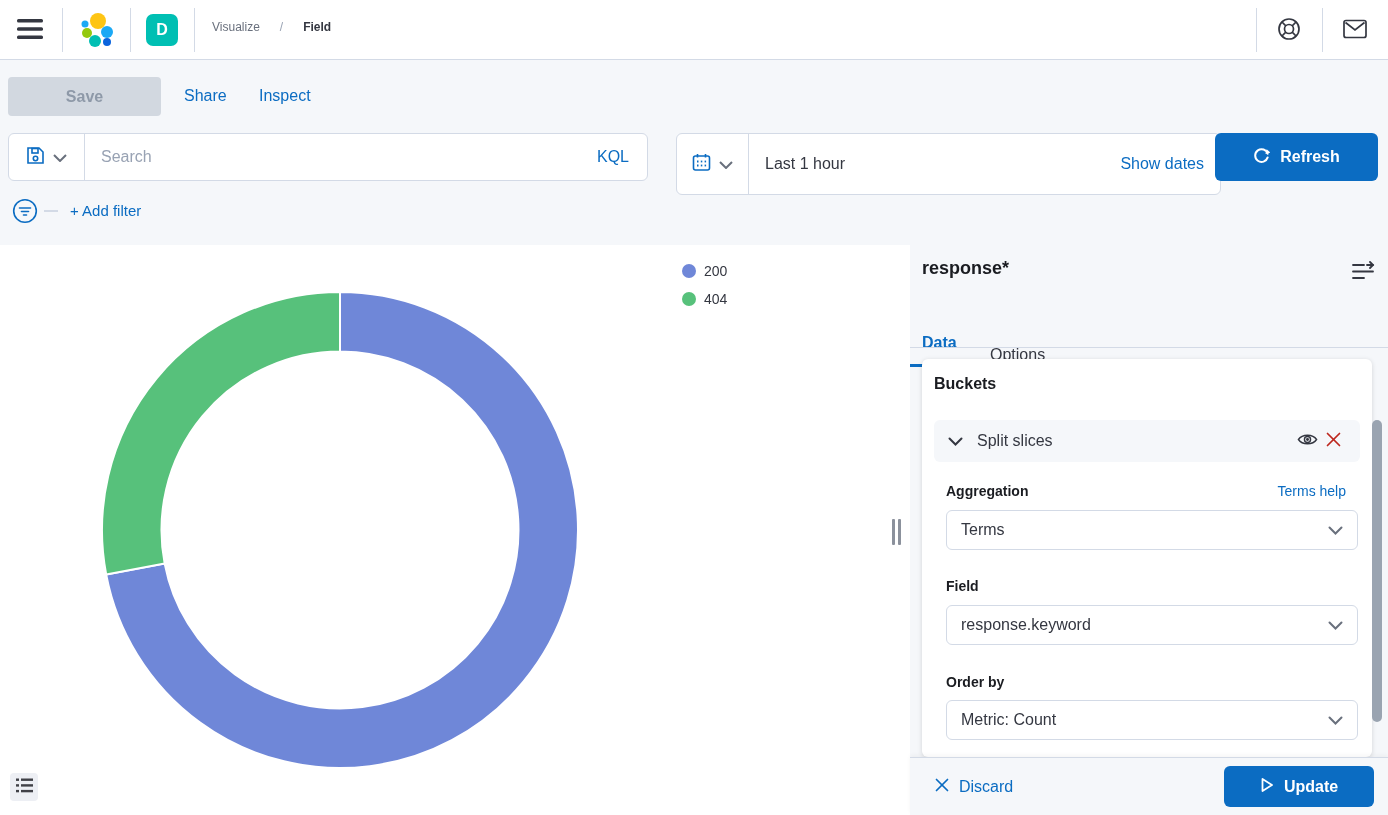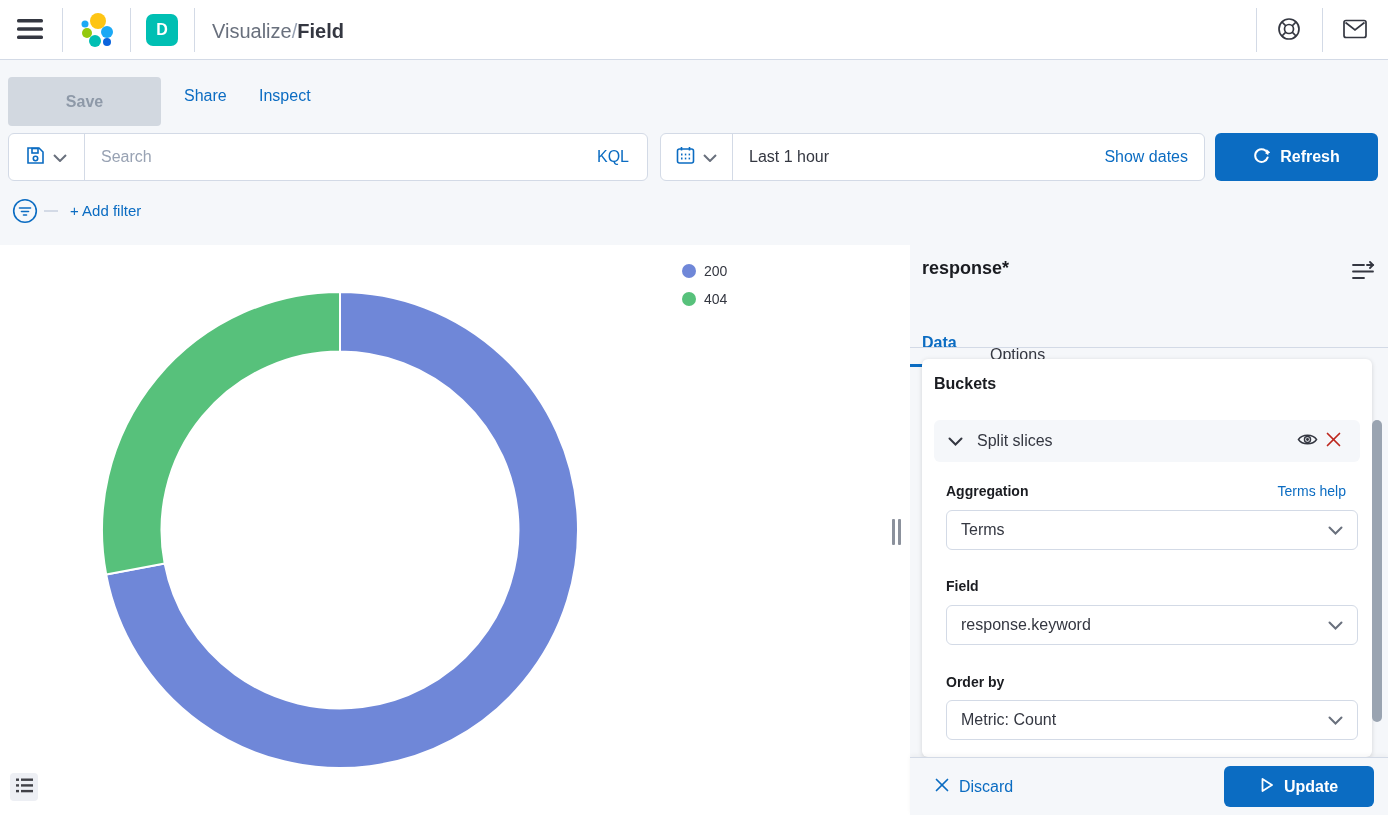--- a/index.html
+++ b/index.html
@@ -13,40 +13,40 @@
   .canvas{position:relative; width:1388px; height:815px; overflow:hidden; background:#fff;}
   .abs{position:absolute;}
 
   
   .app-header{left:0; top:0; width:1388px; height:60px; background:#fff; border-bottom:1px solid var(--border);}
   .vdiv{width:1px; background:var(--border); top:8px; height:44px;}
   .icon-btn{display:flex; align-items:center; justify-content:center; cursor:pointer; background:none; border:none;}
   .hamburger{left:14px; top:16px; width:32px; height:28px;}
   .space-badge{left:146px; top:14px; width:32px; height:32px; border-radius:7px; background:var(--teal);
     color:#fff; font-weight:bold; font-size:16px; display:flex; align-items:center; justify-content:center;}
-  .breadcrumb{left:212px; top:20px; font-size:20px; display:flex; gap:0; align-items:center;}
+  .breadcrumb{left:212px; top:20px; font-size:12px; display:flex; gap:20px; align-items:center;}
   .crumb-section{color:var(--text-subdued); cursor:pointer;}
   .crumb-sep{color:var(--placeholder);}
   .crumb-current{color:var(--text); font-weight:600;}
 
   
   .chrome-bg{left:0; top:60px; width:1388px; height:185px; background:var(--chrome);}
-  .save-btn{left:8px; top:77px; width:153px; height:49px; border-radius:4px; background:#d2d8e0;
+  .save-btn{left:8px; top:77px; width:153px; height:39px; border-radius:4px; background:#d2d8e0;
     color:#8e99a8; font-size:16px; font-weight:600; border:none; cursor:not-allowed;}
   .text-link{color:var(--link); font-size:16px; background:none; border:none; cursor:pointer; font-family:inherit;}
   .share-link{left:184px; top:87px;}
   .inspect-link{left:259px; top:87px;}
 
   .query-group{left:8px; top:133px; width:640px; height:48px; background:#fff; border:1px solid var(--border); border-radius:6px; display:flex; align-items:center;}
   .savedquery-btn{width:76px; height:100%; border-right:1px solid var(--border); display:flex; align-items:center; justify-content:center; gap:8px; cursor:pointer;}
   .search-input{flex:1; border:none; outline:none; font-size:16px; padding:0 16px; color:var(--text); font-family:inherit; background:transparent;}
   .search-input::placeholder{color:var(--placeholder);}
   .kql-btn{padding:0 18px; font-size:16px; color:var(--link); cursor:pointer;}
 
-  .date-group{left:660px; top:133px; width:545px; height:48px; background:#fff; border:1px solid var(--border); border-radius:6px; display:flex; align-items:center;}
+  .date-group{left:676px; top:133px; width:545px; height:62px; background:#fff; border:1px solid var(--border); border-radius:6px; display:flex; align-items:center;}
   .calendar-btn{width:72px; height:100%; display:flex; align-items:center; justify-content:center; gap:8px; border-right:1px solid var(--border); cursor:pointer;}
   .time-text{font-size:16px; color:var(--text); padding-left:16px; flex:1; cursor:pointer;}
   .show-dates{padding-right:16px; font-size:16px;}
 
   .refresh-btn{left:1215px; top:133px; width:163px; height:48px; border-radius:6px; background:var(--primary);
     color:#fff; font-size:16px; font-weight:600; border:none; cursor:pointer; display:flex; align-items:center; justify-content:center; gap:10px; font-family:inherit;}
 
   .filter-icon-wrap{left:12px; top:198px; width:26px; height:26px; cursor:pointer;}
   .filter-dash{left:44px; top:210px; width:14px; height:2px; background:var(--border);}
   .add-filter{left:70px; top:202px; font-size:15px;}

